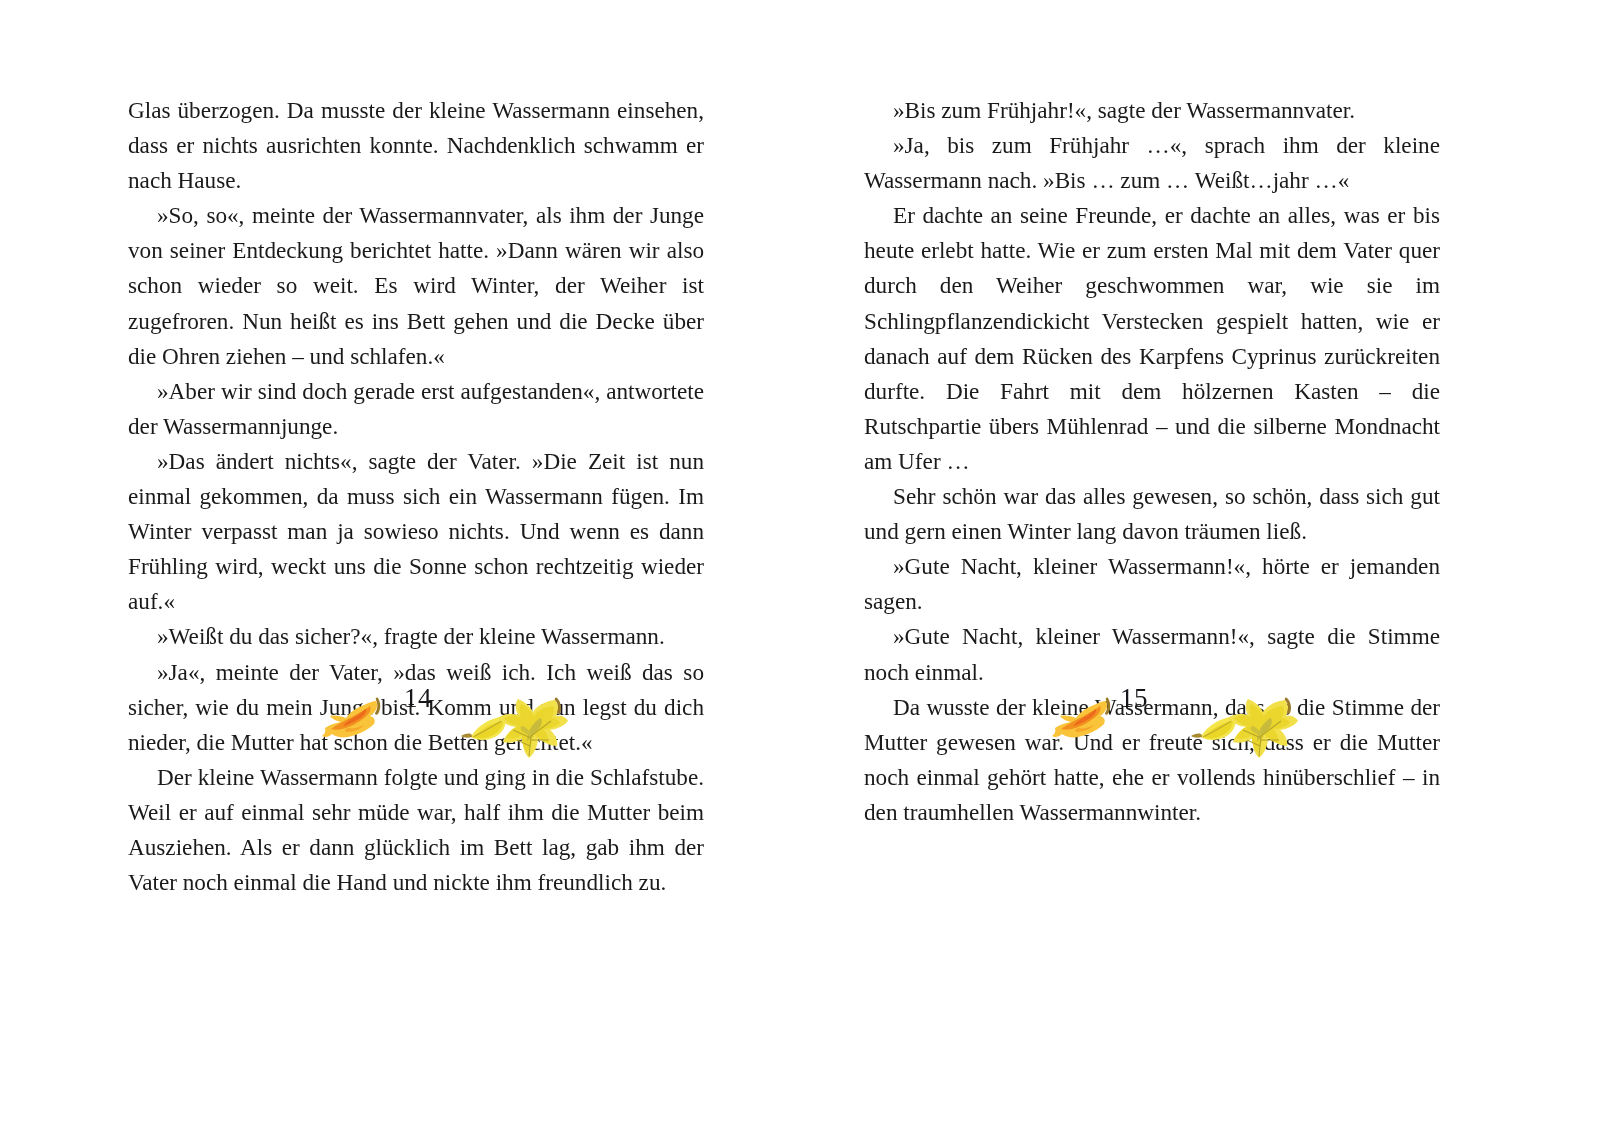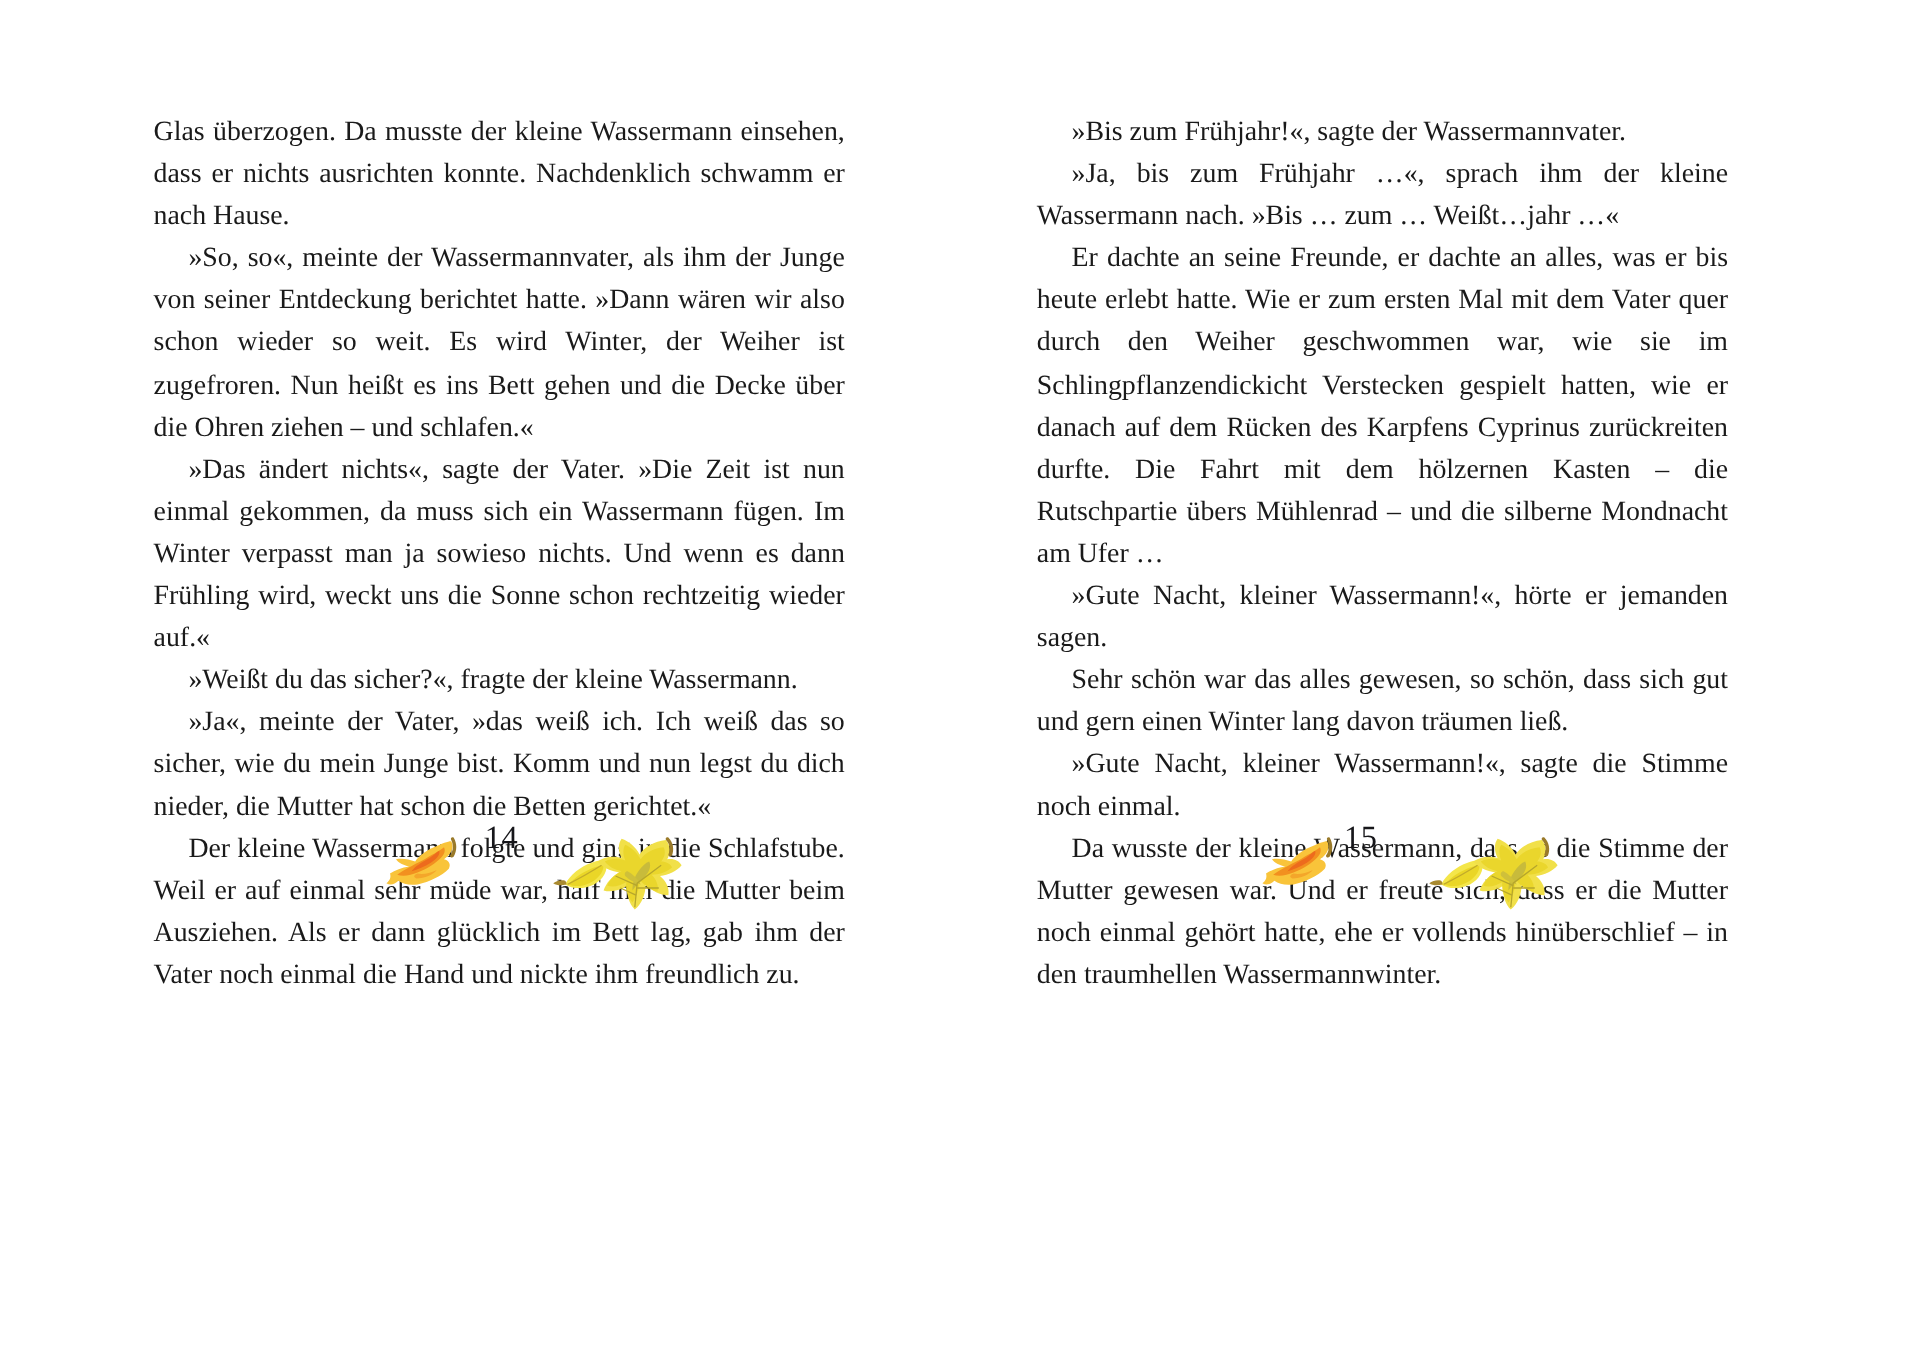--- a/index.html
+++ b/index.html
@@ -95,20 +95,21 @@
 </head>
 <body>
 
 <div class="spread">
 
   <div class="page page-left">
 
     <div class="textblock">
       <p>Glas überzogen. Da musste der kleine Wassermann einsehen, dass er nichts ausrichten konnte. Nachdenklich schwamm er nach Hause.</p>
       <p class="indent">»So, so«, meinte der Wassermannvater, als ihm der Junge von seiner Entdeckung berichtet hatte. »Dann wären wir also schon wieder so weit. Es wird Winter, der Weiher ist zugefroren. Nun heißt es ins Bett gehen und die Decke über die Ohren ziehen – und schlafen.«</p>
+      <p class="indent">»Aber wir sind doch gerade erst aufgestanden«, antwortete der Wassermannjunge.</p>
       <p class="indent">»Das ändert nichts«, sagte der Vater. »Die Zeit ist nun einmal gekommen, da muss sich ein Wassermann fügen. Im Winter verpasst man ja sowieso nichts. Und wenn es dann Frühling wird, weckt uns die Sonne schon rechtzeitig wieder auf.«</p>
       <p class="indent">»Weißt du das sicher?«, fragte der kleine Wassermann.</p>
       <p class="indent">»Ja«, meinte der Vater, »das weiß ich. Ich weiß das so sicher, wie du mein Junge bist. Komm und nun legst du dich nieder, die Mutter hat schon die Betten gerichtet.«</p>
       <p class="indent">Der kleine Wassermann folgte und ging in die Schlafstube. Weil er auf einmal sehr müde war, half ihm die Mutter beim Ausziehen. Als er dann glücklich im Bett lag, gab ihm der Vater noch einmal die Hand und nickte ihm freundlich zu.</p>
     </div>
 
     <div class="footer">
 
       <div class="folio" style="left:404px; top:-214px;">14</div>
 
@@ -169,22 +170,22 @@
 
     </div>
   </div>
 
   <div class="page page-right">
 
     <div class="textblock rightblock">
       <p class="indent">»Bis zum Frühjahr!«, sagte der Wassermannvater.</p>
       <p class="indent">»Ja, bis zum Frühjahr …«, sprach ihm der kleine Wassermann nach. »Bis … zum … Weißt…jahr …«</p>
       <p class="indent">Er dachte an seine Freunde, er dachte an alles, was er bis heute erlebt hatte. Wie er zum ersten Mal mit dem Vater quer durch den Weiher geschwommen war, wie sie im Schlingpflanzendickicht Verstecken gespielt hatten, wie er danach auf dem Rücken des Karpfens Cyprinus zurückreiten durfte. Die Fahrt mit dem hölzernen Kasten – die Rutschpartie übers Mühlenrad – und die silberne Mondnacht am Ufer …</p>
+      <p class="indent">Sehr schön war das alles gewesen, so schön, dass sich gut und gern einen Winter lang davon träumen ließ.</p>
       <p class="indent">»Gute Nacht, kleiner Wassermann!«, hörte er jemanden sagen.</p>
-      <p class="indent">Sehr schön war das alles gewesen, so schön, dass sich gut und gern einen Winter lang davon träumen ließ.</p>
       <p class="indent">»Gute Nacht, kleiner Wassermann!«, sagte die Stimme noch einmal.</p>
       <p class="indent">Da wusste der kleine Wassermann, dass es die Stimme der Mutter gewesen war. Und er freute sich, dass er die Mutter noch einmal gehört hatte, ehe er vollends hinüberschlief – in den traumhellen Wassermannwinter.</p>
     </div>
 
     <div class="footer">
 
       <div class="folio" style="left:320px; top:-214px;">15</div>
 
       <div class="ornament" style="left:248px; top:-205px;">
         <svg width="72" height="56" viewBox="0 0 72 56">

